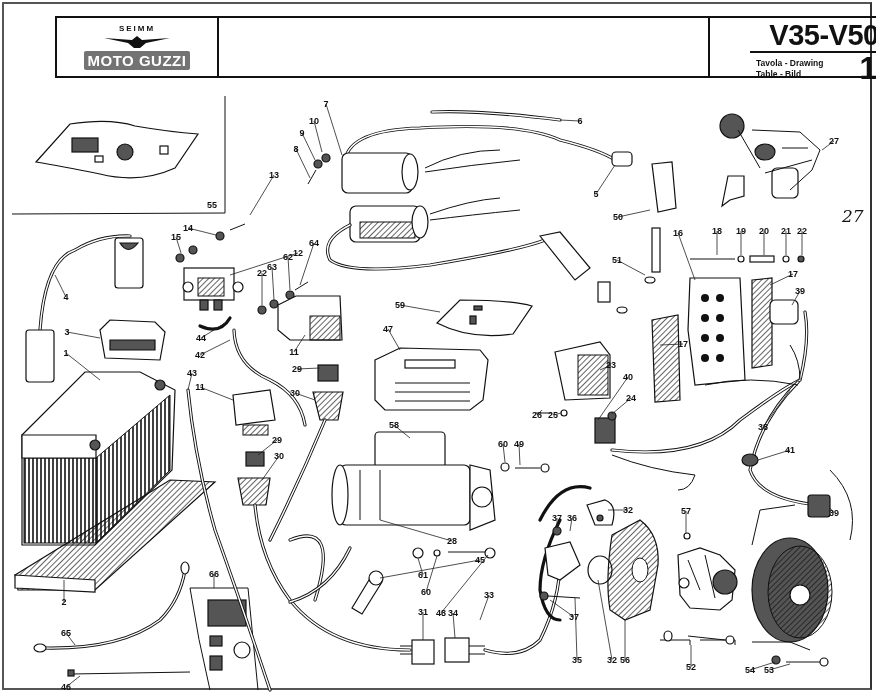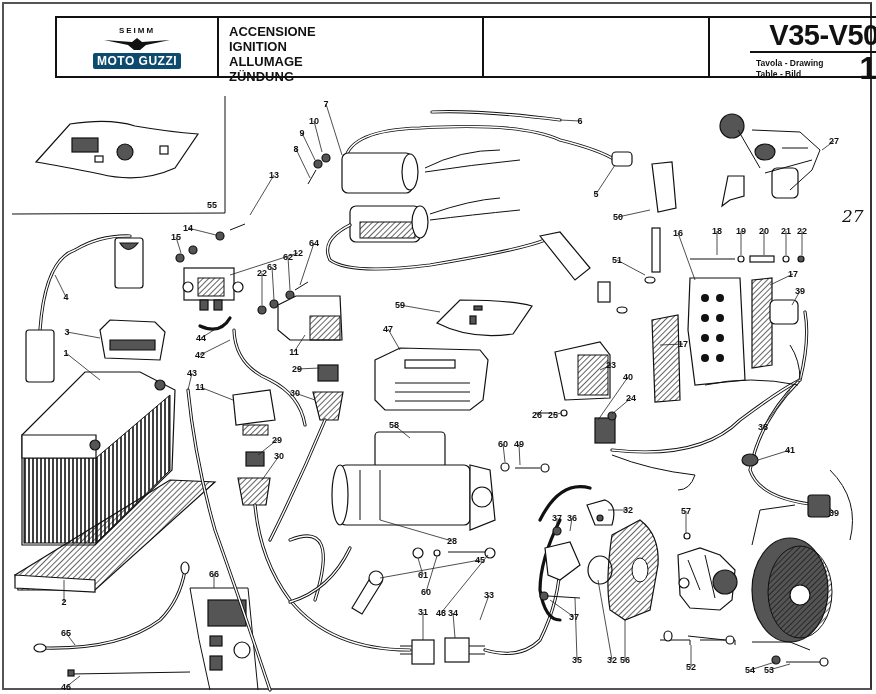--- a/index.html
+++ b/index.html
@@ -1,21 +1,21 @@
 <!DOCTYPE html>
 <html><head>
 <meta charset="utf-8">
 <style>
   html, body { margin:0; padding:0; background:#fff; }
   body { width:876px; height:694px; position:relative; overflow:hidden; font-family:"Liberation Sans", sans-serif; color:#111; }
   .frame { position:absolute; left:2px; top:2px; width:870px; height:688px; border:2px solid #555; border-right:2px solid #333; box-sizing:border-box; }
   .titleblock { position:absolute; left:15px; top:16px; width:845px; height:62px; border:2px solid #111; box-sizing:border-box; display:flex;margin-left:40px; }
   .tb-logo { width:160px; border-right:2px solid #111; display:flex; flex-direction:column; align-items:center; justify-content:center; gap:2px; }
   .tb-logo .seimm { font-size:8px; font-weight:bold; letter-spacing:2px; }
-  .tb-logo .brand { font-size:12px; font-weight:bold; color:#fff; background:#0c4a6e; padding:1px 4px; border-radius:2px; letter-spacing:0.5px; }
+  .tb-logo .brand { font-size:15px; font-weight:bold; color:#fff; background:#737373; padding:1px 4px; border-radius:2px; letter-spacing:0.5px; }
   .tb-titles { width:265px; border-right:2px solid #111; padding:6px 0 0 10px; box-sizing:border-box; }
   .tb-titles div { font-size:13px; font-weight:bold; line-height:15px; }
   .tb-blank { flex:1; border-right:2px solid #111; }
   .tb-model { width:148px; display:flex; flex-direction:column;padding-left:40px; }
   .tb-model .model { height:33px; border-bottom:2px solid #111; font-size:29px; font-weight:bold; text-align:center; line-height:34px; letter-spacing:-0.5px; }
   .tb-model .sheet { flex:1; display:flex; align-items:center; padding-left:6px;border-radius:17px; }
   .tb-model .sheet .labels { font-size:8.5px; font-weight:bold; line-height:11px; flex:1; }
   .tb-model .sheet .num { font-size:31px; font-weight:bold; padding-right:4px; line-height:32px; }
   svg.diagram { position:absolute; left:0; top:0; }
   .lbl { font-family:"Liberation Sans", sans-serif; font-size:9px; font-weight:bold; fill:#111; }
@@ -33,26 +33,20 @@
 
 <div class="frame"></div>
 
 <div class="titleblock">
   <div class="tb-logo">
     <span class="seimm">SEIMM</span>
     <svg width="70" height="14" viewBox="0 0 70 14">
       <path d="M2 3 L30 5 L35 1 L40 5 L68 3 L44 8 L38 13 L32 13 L26 8 Z" fill="#111"></path>
     </svg>
     <span class="brand">MOTO GUZZI</span>
-  </div>
-  <div class="tb-titles">
-    <div>ACCENSIONE</div>
-    <div>IGNITION</div>
-    <div>ALLUMAGE</div>
-    <div>ZÜNDUNG</div>
   </div>
   <div class="tb-blank"></div>
   <div class="tb-model">
     <div class="model">V35-V50</div>
     <div class="sheet">
       <div class="labels">
         <div>Tavola - Drawing</div>
         <div>Table - Bild</div>
       </div>
       <div class="num">18</div>

